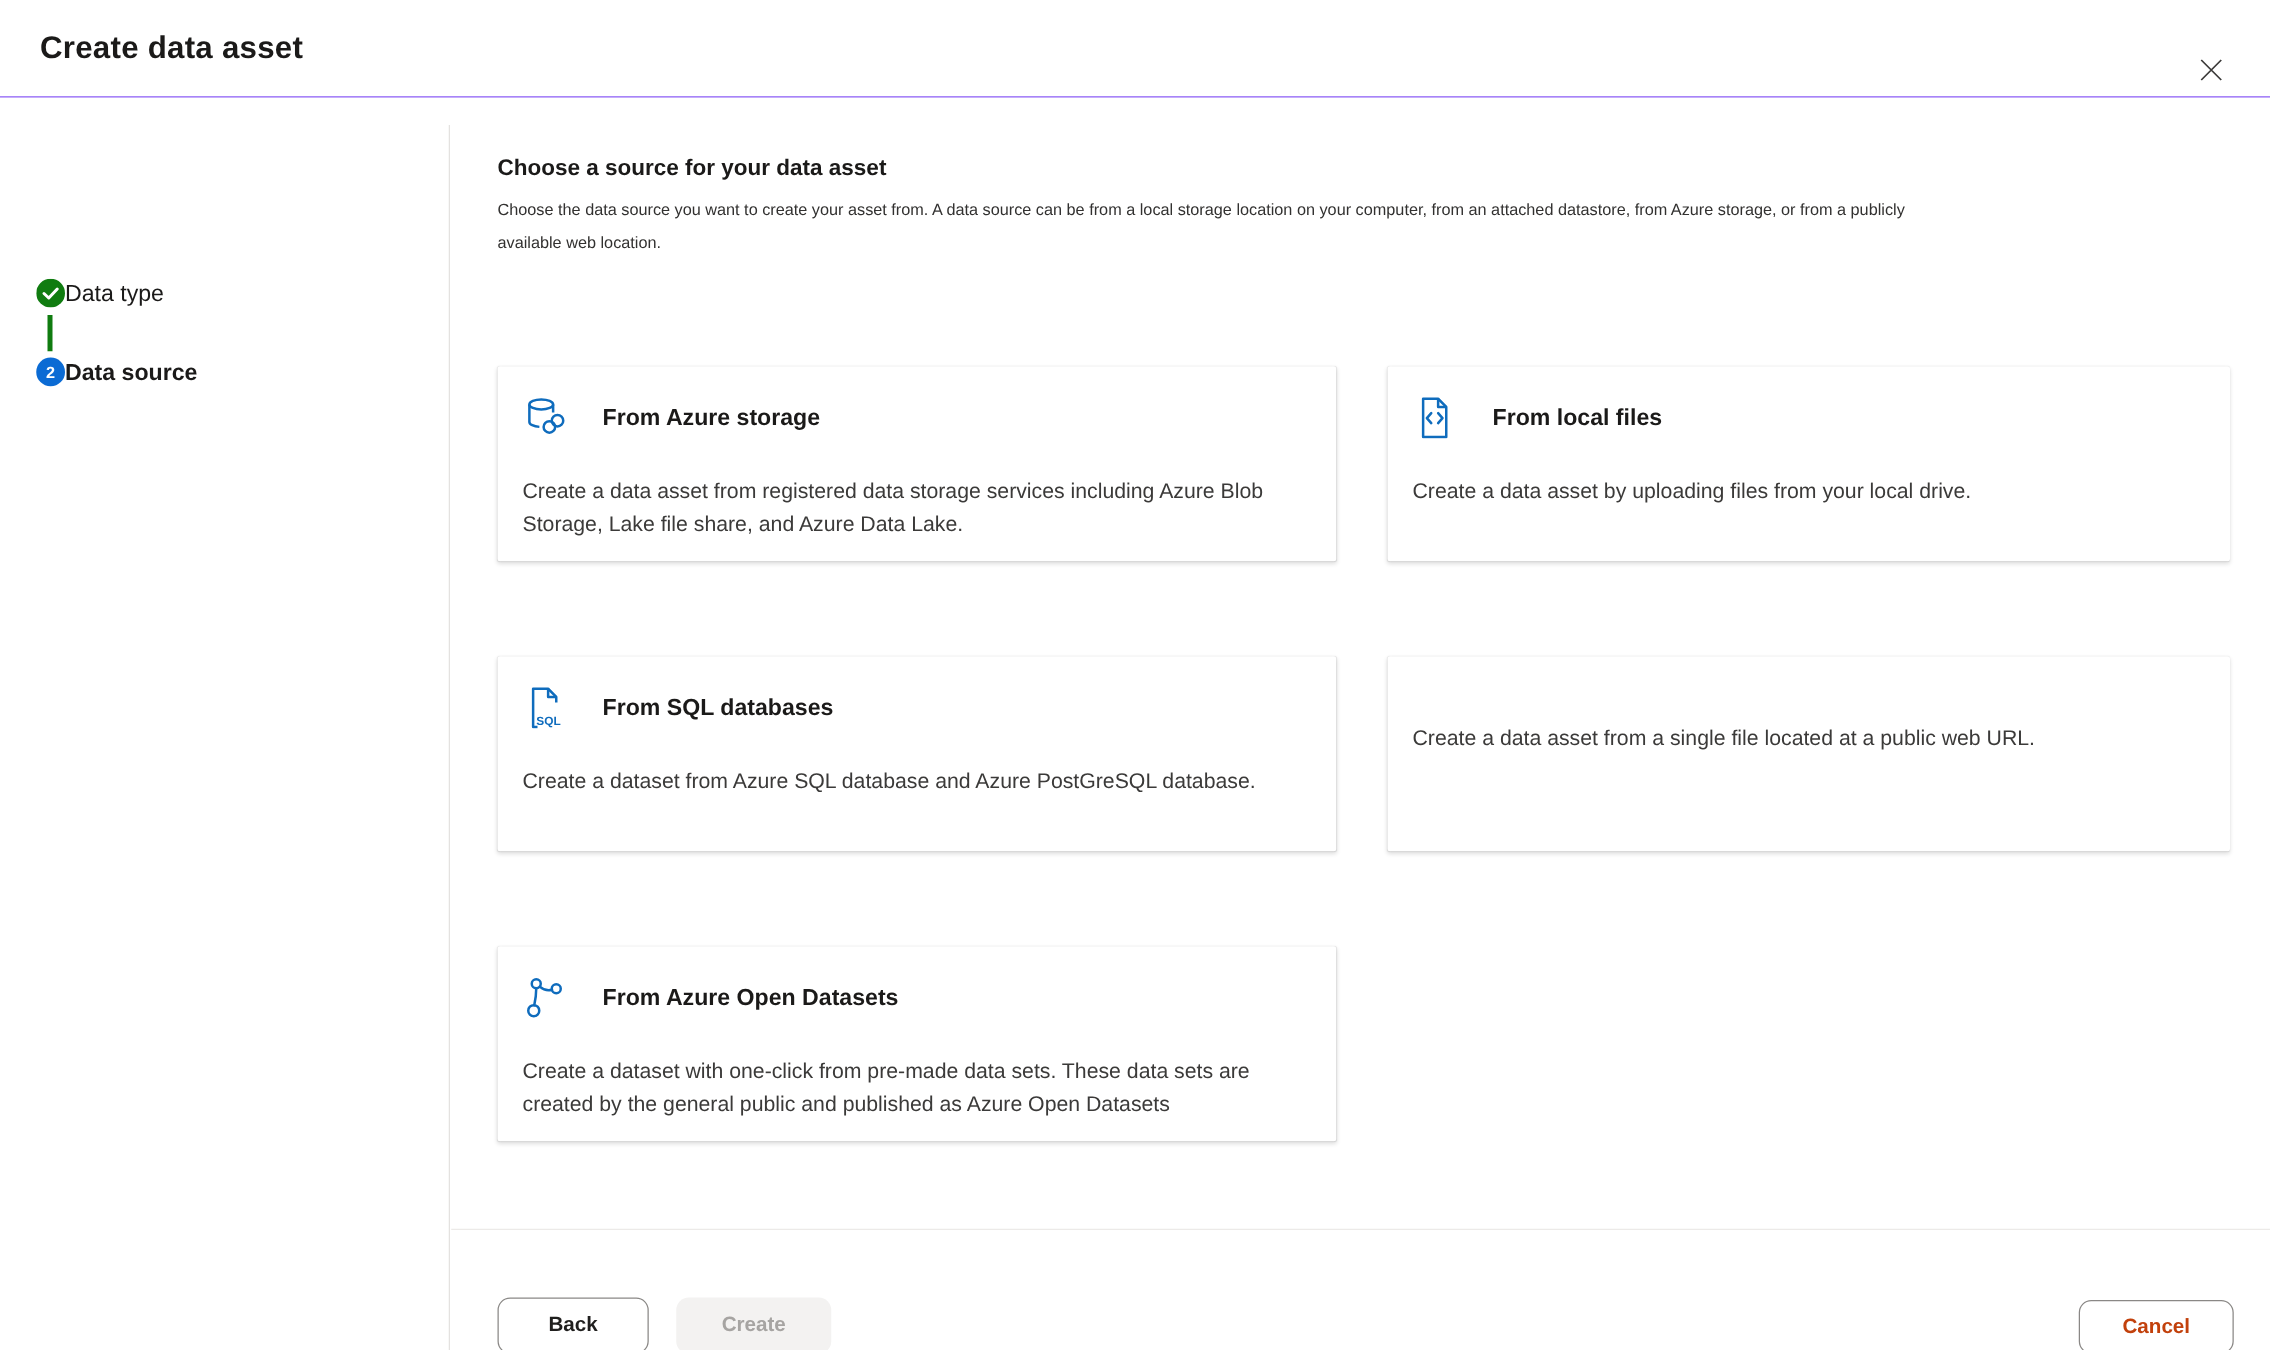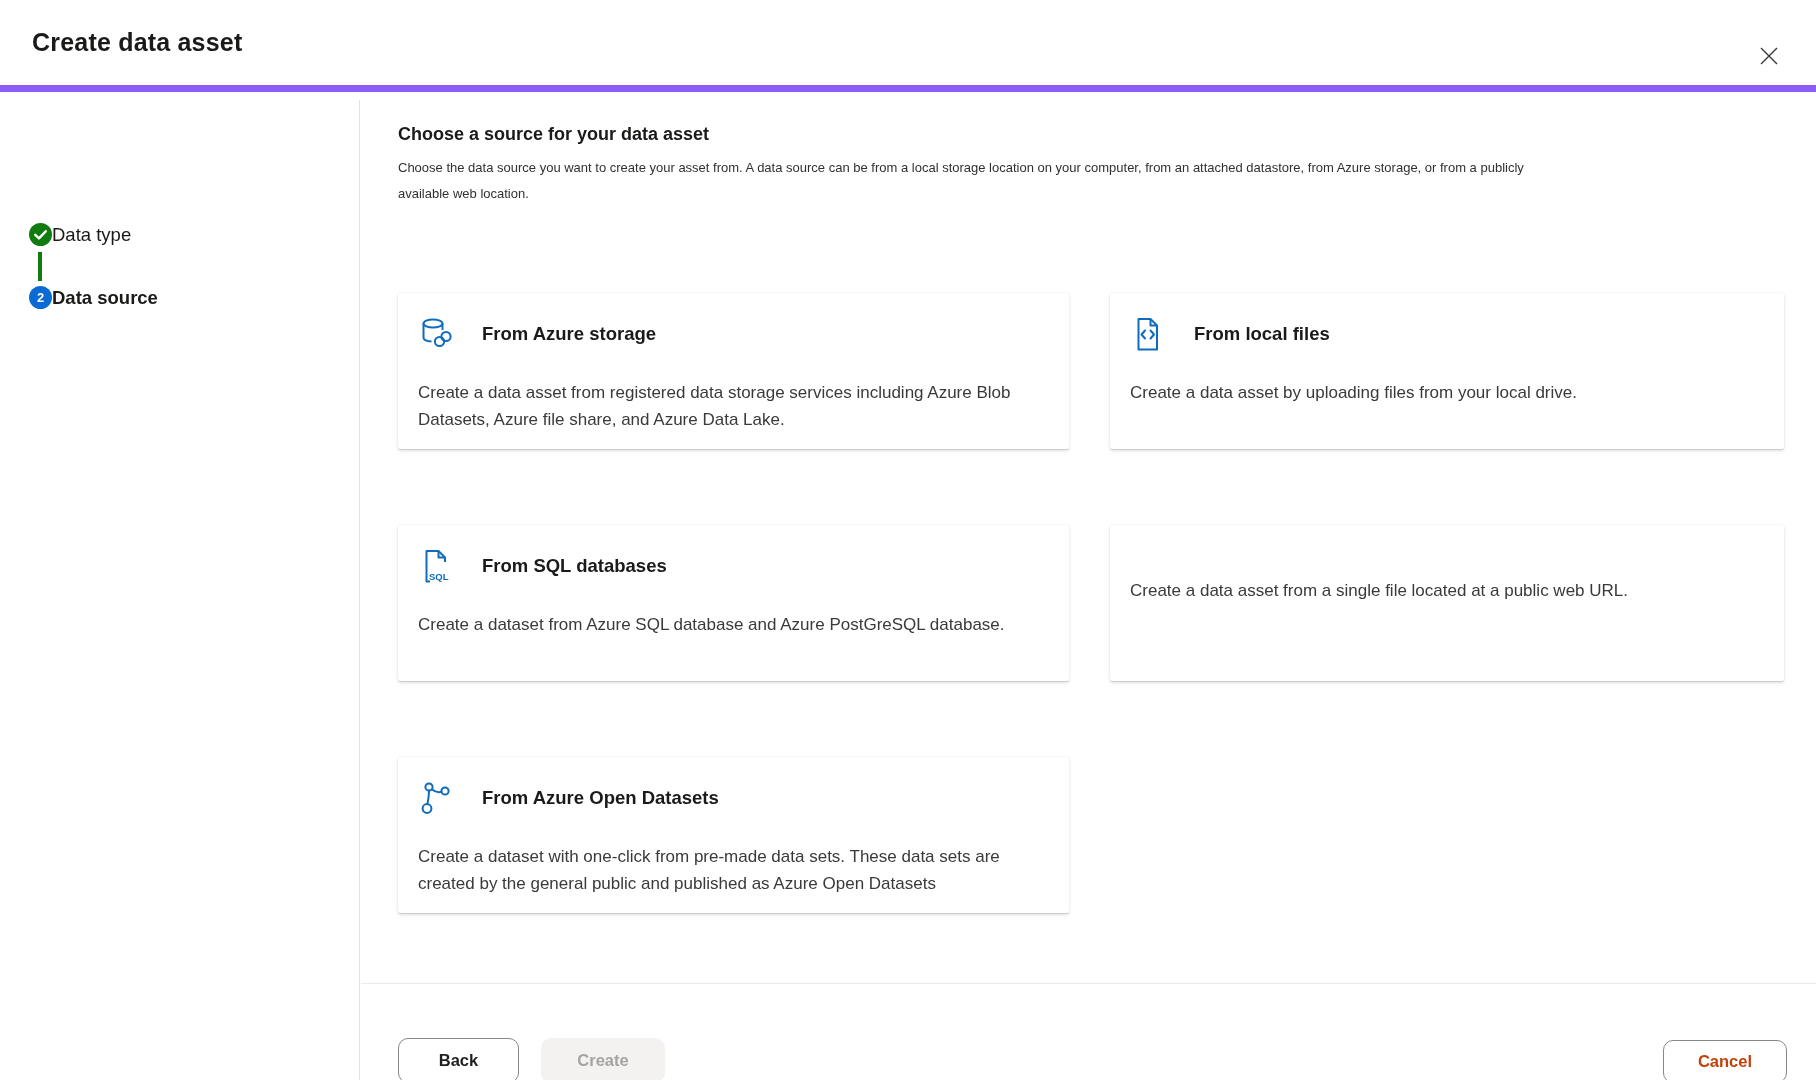--- a/index.html
+++ b/index.html
@@ -7,22 +7,22 @@
     width: 1816px; height: 1080px;
     background: #ffffff;
     font-family: "Liberation Sans", sans-serif;
     color: #201f1e;
     overflow: hidden;
   }
   .dialog { position: relative; width: 1816px; height: 1080px; background: #fff; }
 
   
   .header {
-    position: absolute; left: 0; top: 0; right: 0; height: 92px;
-    border-bottom: 7px solid #8b5cf6;
+    position: absolute; left: 0; top: 0; right: 0; height: 78px;
+    border-bottom: 1px solid #8b5cf6;
     display: flex; align-items: center;
   }
   .header-title {
     margin-left: 32px;
     font-size: 25px; font-weight: 600; color: #1b1a19;
     letter-spacing: 0.2px;
   }
   .close-btn {
     position: absolute; right: 26px; top: 36px;
     width: 42px; height: 42px;
@@ -149,21 +149,21 @@
             <svg width="34" height="34" viewBox="0 0 34 34" fill="none">
               <ellipse cx="15" cy="6.5" rx="9.5" ry="4" stroke="#0f6cbd" stroke-width="2"></ellipse>
               <path d="M5.5 6.5 V 20.5 C 5.5 22.6 9 24.2 13.5 24.5" stroke="#0f6cbd" stroke-width="2"></path>
               <path d="M24.5 6.5 V 13" stroke="#0f6cbd" stroke-width="2"></path>
               <circle cx="21.5" cy="24.5" r="4.6" stroke="#0f6cbd" stroke-width="2"></circle>
               <circle cx="28" cy="19.5" r="4.6" stroke="#0f6cbd" stroke-width="2"></circle>
             </svg>
           </span>
           <span class="card-title">From Azure storage</span>
         </div>
-        <div class="card-desc">Create a data asset from registered data storage services including Azure Blob Datasets, Azure file share, and Azure Data Lake.</div>
+        <div class="card-desc">Create a data asset from registered data storage services including Azure Blob Storage, Lake file share, and Azure Data Lake.</div>
       </div>
 
       <div class="card">
         <div class="card-head">
           <span class="card-icon">
             <svg width="34" height="34" viewBox="0 0 34 34" fill="none">
               <path d="M8.5 32.5 V 2 H 20.5 L 27 8.5 V 32.5 Z" stroke="#0f6cbd" stroke-width="2" stroke-linejoin="round"></path>
               <path d="M20.5 2 V 8.5 H 27" stroke="#0f6cbd" stroke-width="2" stroke-linejoin="round"></path>
               <path d="M15 13.5 L 11.5 17.5 L 15 21.5" stroke="#0f6cbd" stroke-width="2" stroke-linecap="round" stroke-linejoin="round"></path>
               <path d="M20.5 13.5 L 24 17.5 L 20.5 21.5" stroke="#0f6cbd" stroke-width="2" stroke-linecap="round" stroke-linejoin="round"></path>

